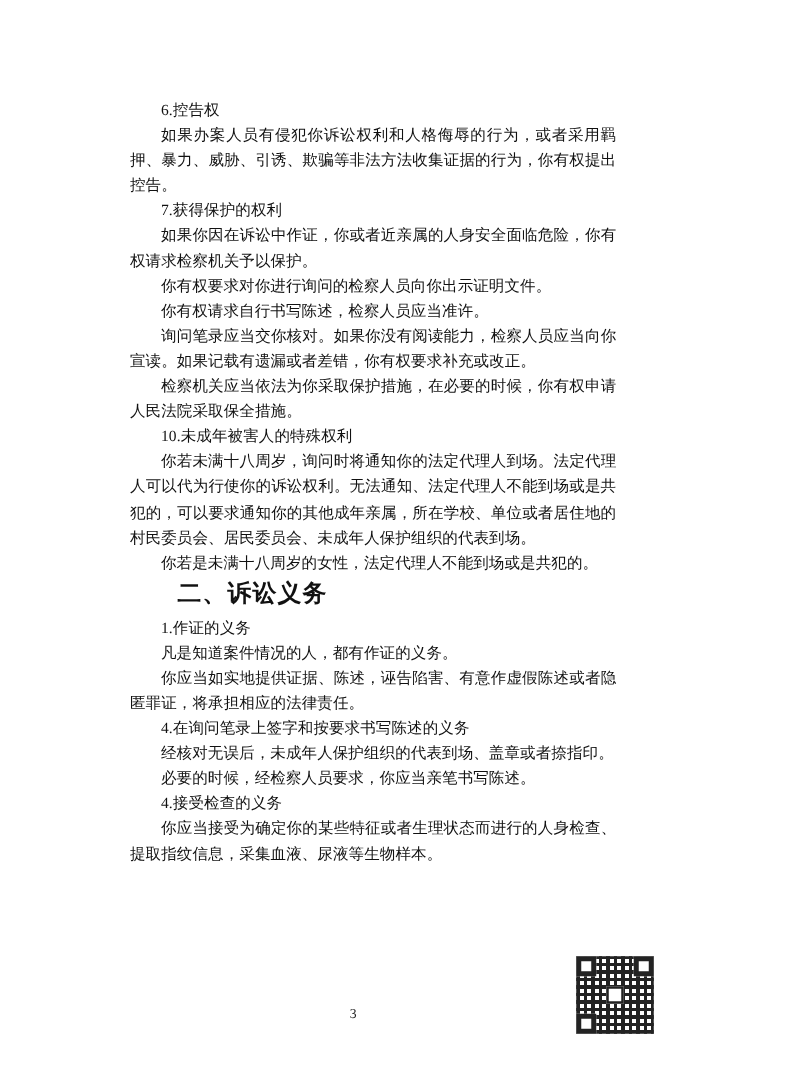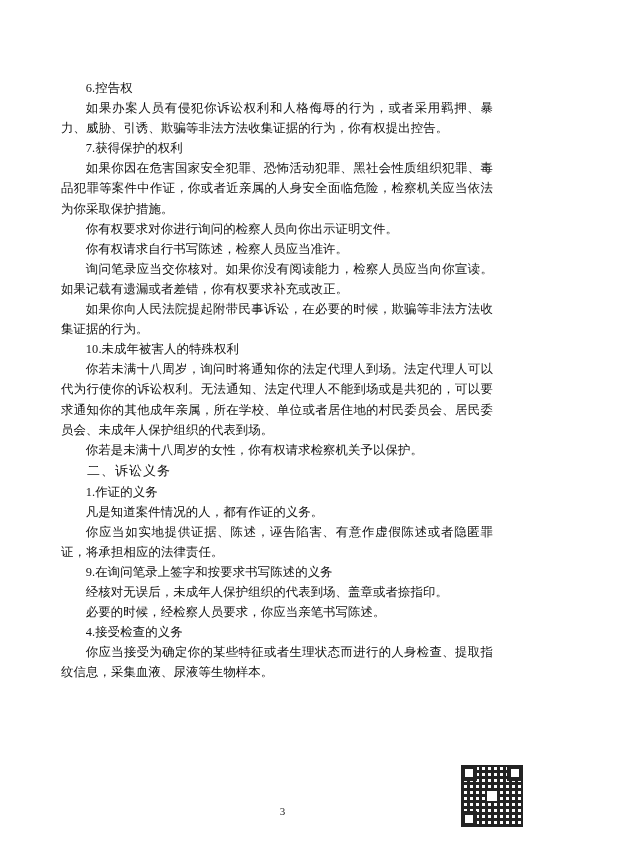--- a/index.html
+++ b/index.html
@@ -15,21 +15,21 @@
     overflow: hidden;
     position: relative;
   }
   .page {
     position: absolute;
     left: 0;
     top: 0;
     width: 565px;
     height: 853px;
     box-sizing: border-box;
-    padding: 78px 72px 40px 61px;
+    padding: 78px 72px 40px 104px;
   }
   .doc-body {
     font-size: 12.4px;
     line-height: 1.62;
     text-align: justify;
     letter-spacing: 0.1px;
   }
   .p {
     margin: 0;
     text-indent: 2em;
@@ -38,22 +38,22 @@
   }
   .heading-num {
     margin: 0;
     text-indent: 2em;
     font-size: 12.4px;
     line-height: 1.62;
   }
   .heading-section {
     margin: 0;
     text-indent: 2em;
-    font-size: 13px;
-    font-weight: normal;
+    font-size: 19px;
+    font-weight: bold;
     line-height: 1.68;
     letter-spacing: 1px;
   }
   .spacer {
     height: 9px;
   }
   .page-number {
     position: absolute;
     left: 0;
     right: 0;
@@ -108,33 +108,33 @@
   }
 </style>
 </head>
 <body>
 
 <div class="page">
   <div class="doc-body" id="doc-body">
       <p class="heading-num">6.控告权</p>
       <p class="p">如果办案人员有侵犯你诉讼权利和人格侮辱的行为，或者采用羁押、暴力、威胁、引诱、欺骗等非法方法收集证据的行为，你有权提出控告。</p>
       <p class="heading-num">7.获得保护的权利</p>
-      <p class="p">如果你因在危害国家安全犯罪、恐怖活动犯罪、黑社会性质组织犯罪、毒品犯罪等案件中作证，你或者近亲属的人身安全面临危险，检察机关应当依法为你采取保护措施。</p>
+      <p class="p">如果你因在诉讼中作证，你或者近亲属的人身安全面临危险，你有权请求检察机关予以保护。</p>
       <p class="p">你有权要求对你进行询问的检察人员向你出示证明文件。</p>
       <p class="p">你有权请求自行书写陈述，检察人员应当准许。</p>
       <p class="p">询问笔录应当交你核对。如果你没有阅读能力，检察人员应当向你宣读。如果记载有遗漏或者差错，你有权要求补充或改正。</p>
-      <p class="p">如果你向人民法院提起附带民事诉讼，在必要的时候，欺骗等非法方法收集证据的行为。</p>
+      <p class="p">检察机关应当依法为你采取保护措施，在必要的时候，你有权申请人民法院采取保全措施。</p>
       <p class="heading-num">10.未成年被害人的特殊权利</p>
       <p class="p">你若未满十八周岁，询问时将通知你的法定代理人到场。法定代理人可以代为行使你的诉讼权利。无法通知、法定代理人不能到场或是共犯的，可以要求通知你的其他成年亲属，所在学校、单位或者居住地的村民委员会、居民委员会、未成年人保护组织的代表到场。</p>
-      <p class="p">你若是未满十八周岁的女性，你有权请求检察机关予以保护。</p>
+      <p class="p">你若是未满十八周岁的女性，法定代理人不能到场或是共犯的。</p>
       <p class="heading-section">二、诉讼义务</p>
       <p class="heading-num">1.作证的义务</p>
       <p class="p">凡是知道案件情况的人，都有作证的义务。</p>
       <p class="p">你应当如实地提供证据、陈述，诬告陷害、有意作虚假陈述或者隐匿罪证，将承担相应的法律责任。</p>
-      <p class="heading-num">9.在询问笔录上签字和按要求书写陈述的义务</p>
+      <p class="heading-num">4.在询问笔录上签字和按要求书写陈述的义务</p>
       <p class="p">经核对无误后，未成年人保护组织的代表到场、盖章或者捺指印。</p>
       <p class="p">必要的时候，经检察人员要求，你应当亲笔书写陈述。</p>
       <p class="heading-num">4.接受检查的义务</p>
       <p class="p">你应当接受为确定你的某些特征或者生理状态而进行的人身检查、提取指纹信息，采集血液、尿液等生物样本。</p>
       <div class="spacer"></div>
     </div>
   <div class="page-number">3</div>
   <div class="qr">
     <span class="qr-inner"></span>
     <span class="qr-center"></span>

